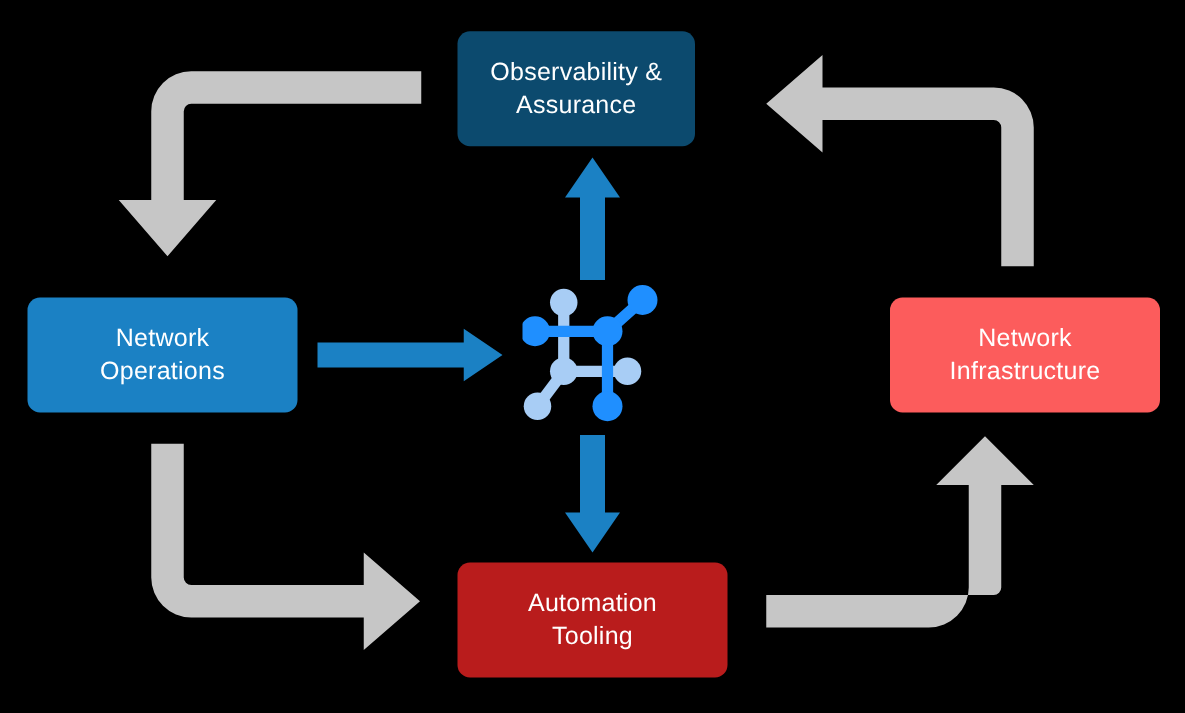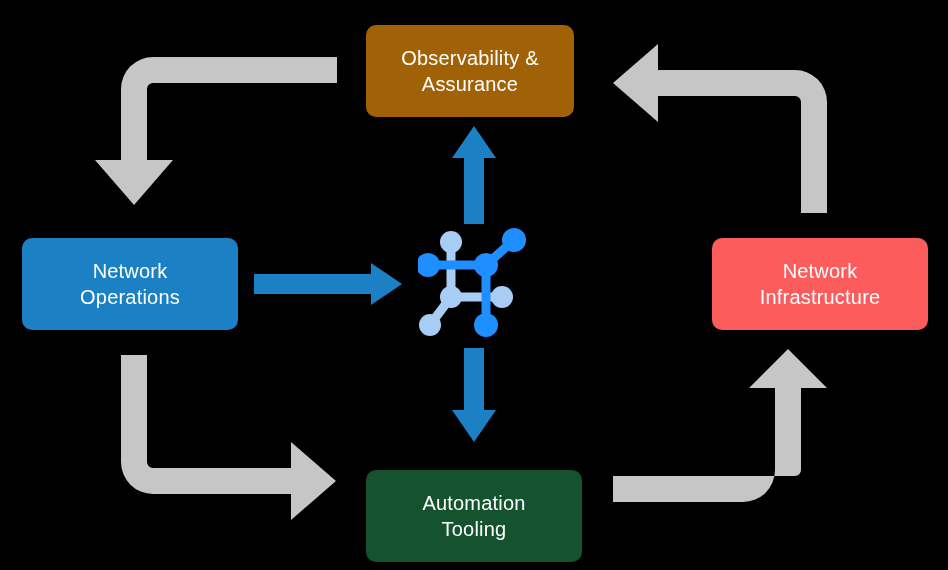--- a/index.html
+++ b/index.html
@@ -29,35 +29,34 @@
     line-height: 1.32;
     letter-spacing: 0.2px;
     box-sizing: border-box;
     padding: 4px 10px;
   }
   .node-label {
     display: block;
     white-space: pre-line;
   }
   #box-observability {
-    left: 366px; top: 25px; width: 208px; height: 92px;
-    background: #a16207;
+    left: 366px; top: 25px; width: 190px; height: 92px;
+    background: #0c4a6e;
   }
   #box-operations {
     left: 22px; top: 238px; width: 216px; height: 92px;
     background: #1b81c4;
   }
   #box-infrastructure {
     left: 712px; top: 238px; width: 216px; height: 92px;
     background: #fc5c5c;
   }
   #box-automation {
     left: 366px; top: 450px; width: 216px; height: 92px;
-    background: #14532d;
-    margin-top: 20px;
+    background: #b91c1c;
   }
   .svg-layer {
     position: absolute;
     left: 0; top: 0;
     width: 948px;
     height: 570px;
   }
   #network-icon-wrap {
     position: absolute;
     left: 418px;

